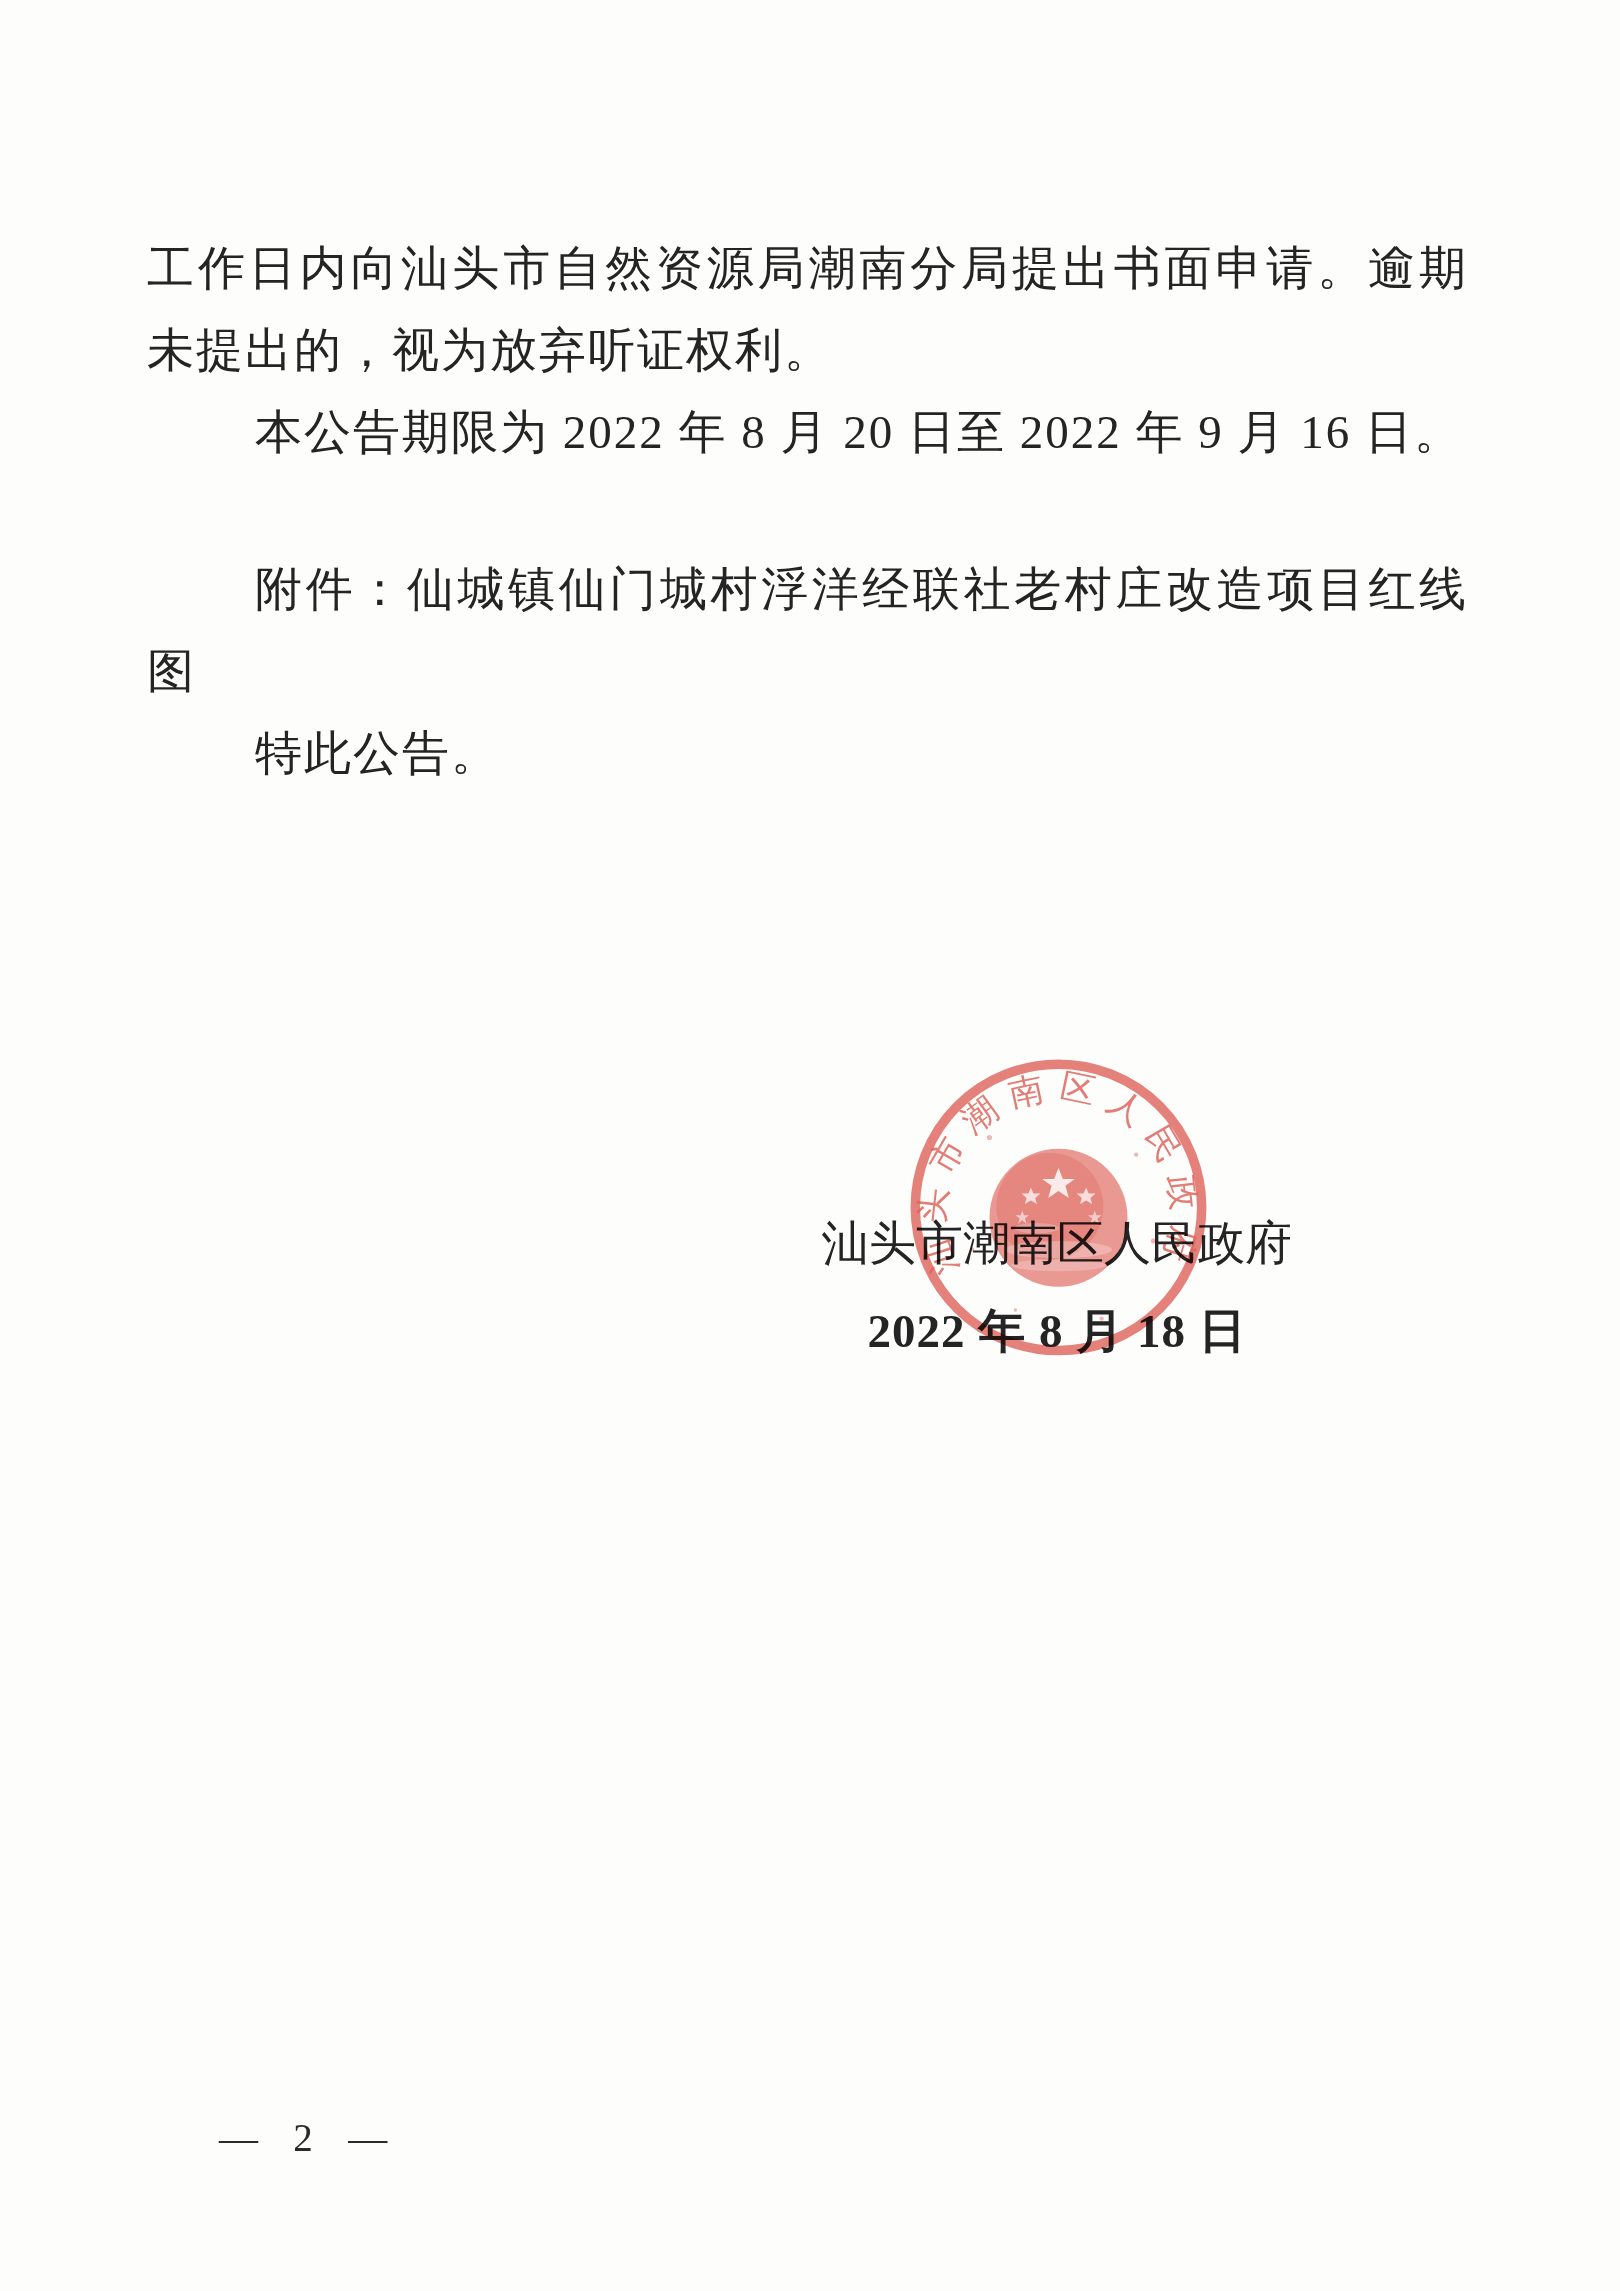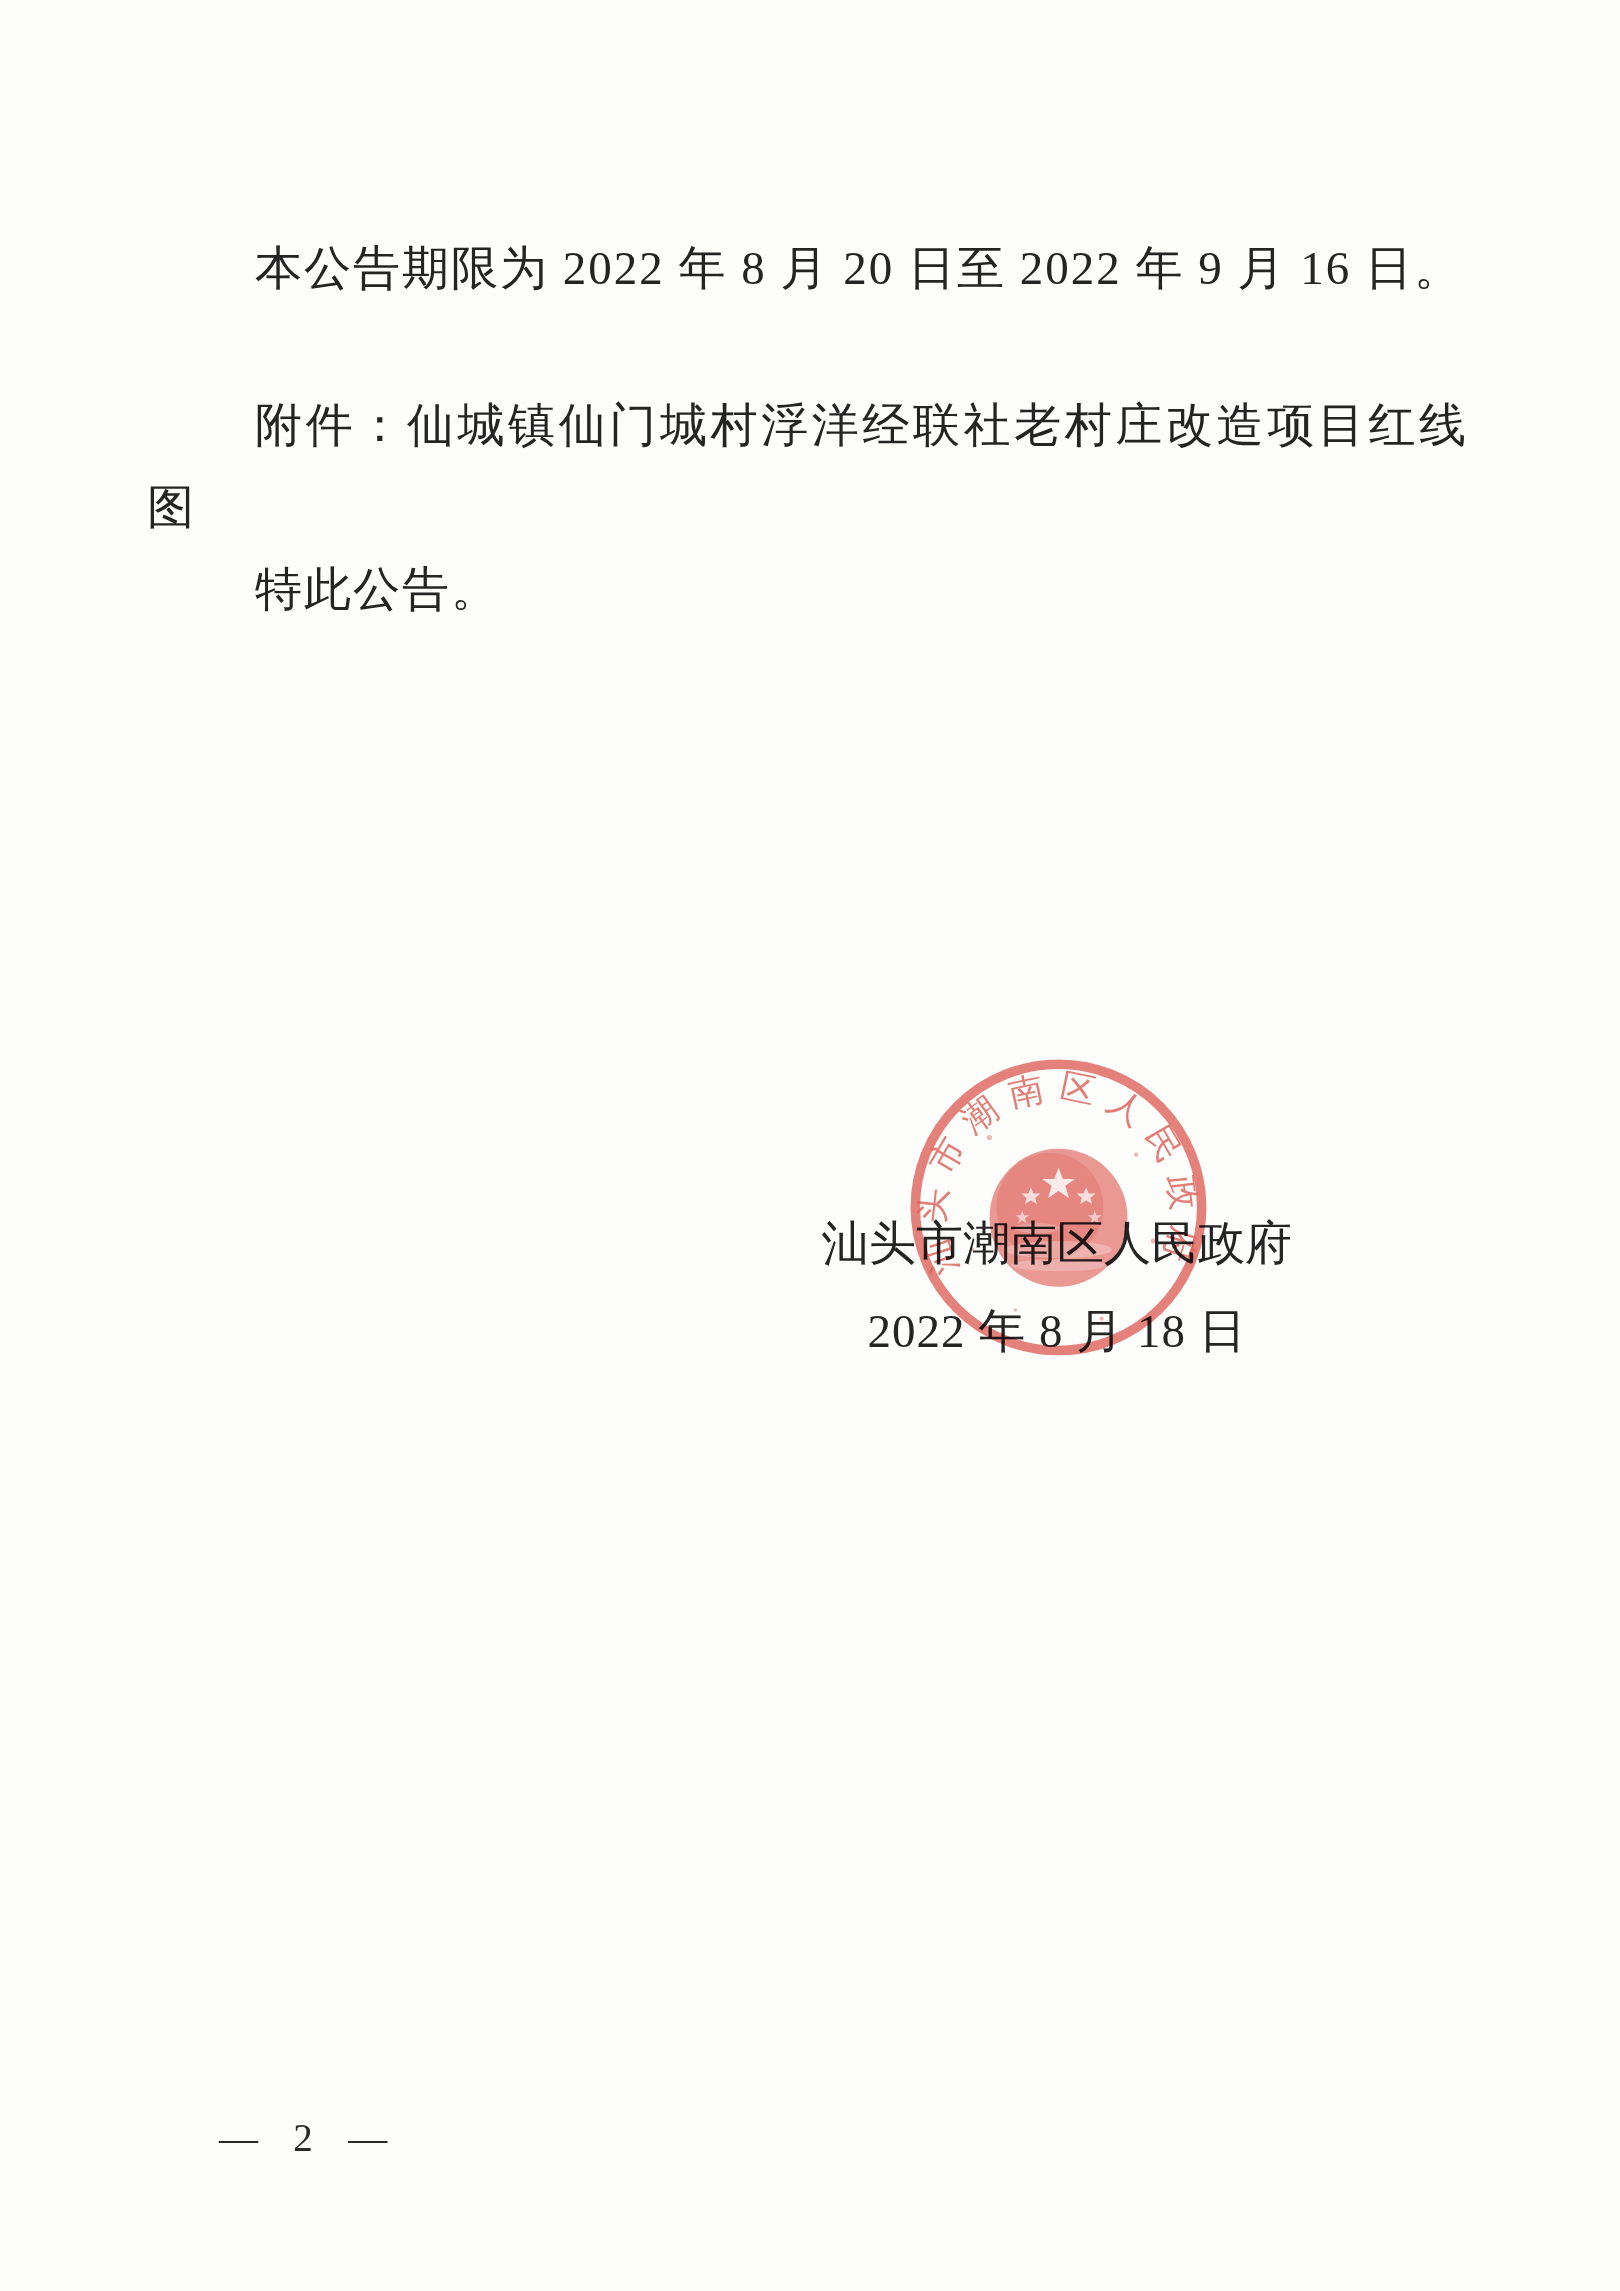--- a/index.html
+++ b/index.html
@@ -35,20 +35,21 @@
     width: 490px;
     text-align: center;
     font-size: 47px;
     line-height: 51px;
     color: #242424;
     z-index: 2;
   }
   .signature-block .sig-date {
     margin-top: 37px;
     letter-spacing: 1px;
+    font-weight: bold;
   }
   .seal {
     position: absolute;
     left: 886px;
     top: 1033px;
     width: 345px;
     height: 347px;
     z-index: 3;
     mix-blend-mode: multiply;
     opacity: 0.88;
@@ -63,20 +64,21 @@
     word-spacing: 21.6px;
     color: #2a2a2a;
   }
 </style>
 </head>
 <body>
 
 <div class="page">
 
   <div class="doc-body">
+    <p>工作日内向汕头市自然资源局潮南分局提出书面申请。逾期未提出的，视为放弃听证权利。</p>
     <p class="indent">本公告期限为 2022 年 8 月 20 日至 2022 年 9 月 16 日。</p>
     <p class="indent attachment">附件：仙城镇仙门城村浮洋经联社老村庄改造项目红线图</p>
     <p class="indent">特此公告。</p>
   </div>
 
   <div class="signature-block">
     <div>汕头市潮南区人民政府</div>
     <div class="sig-date">2022 年 8 月 18 日</div>
   </div>
 

